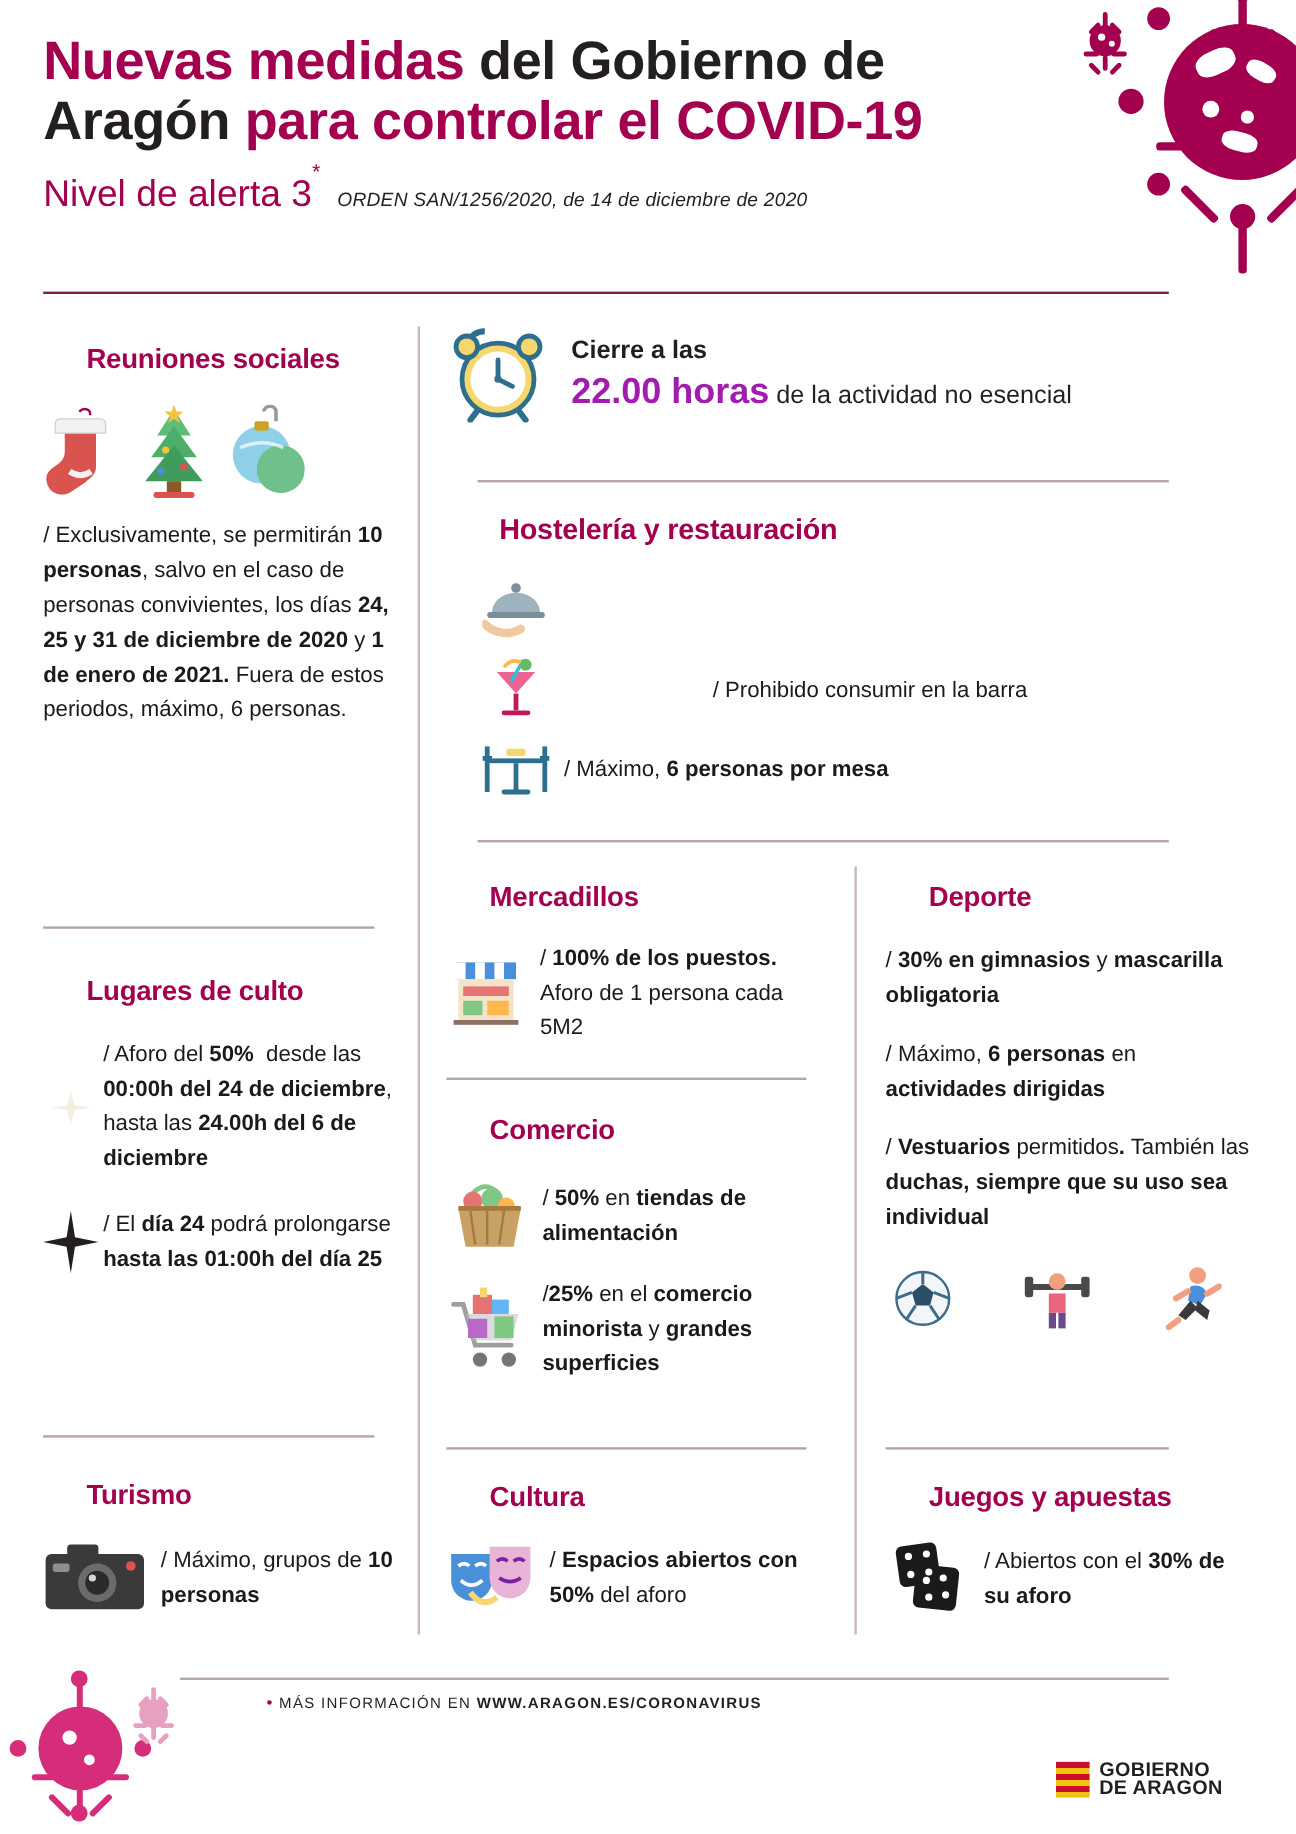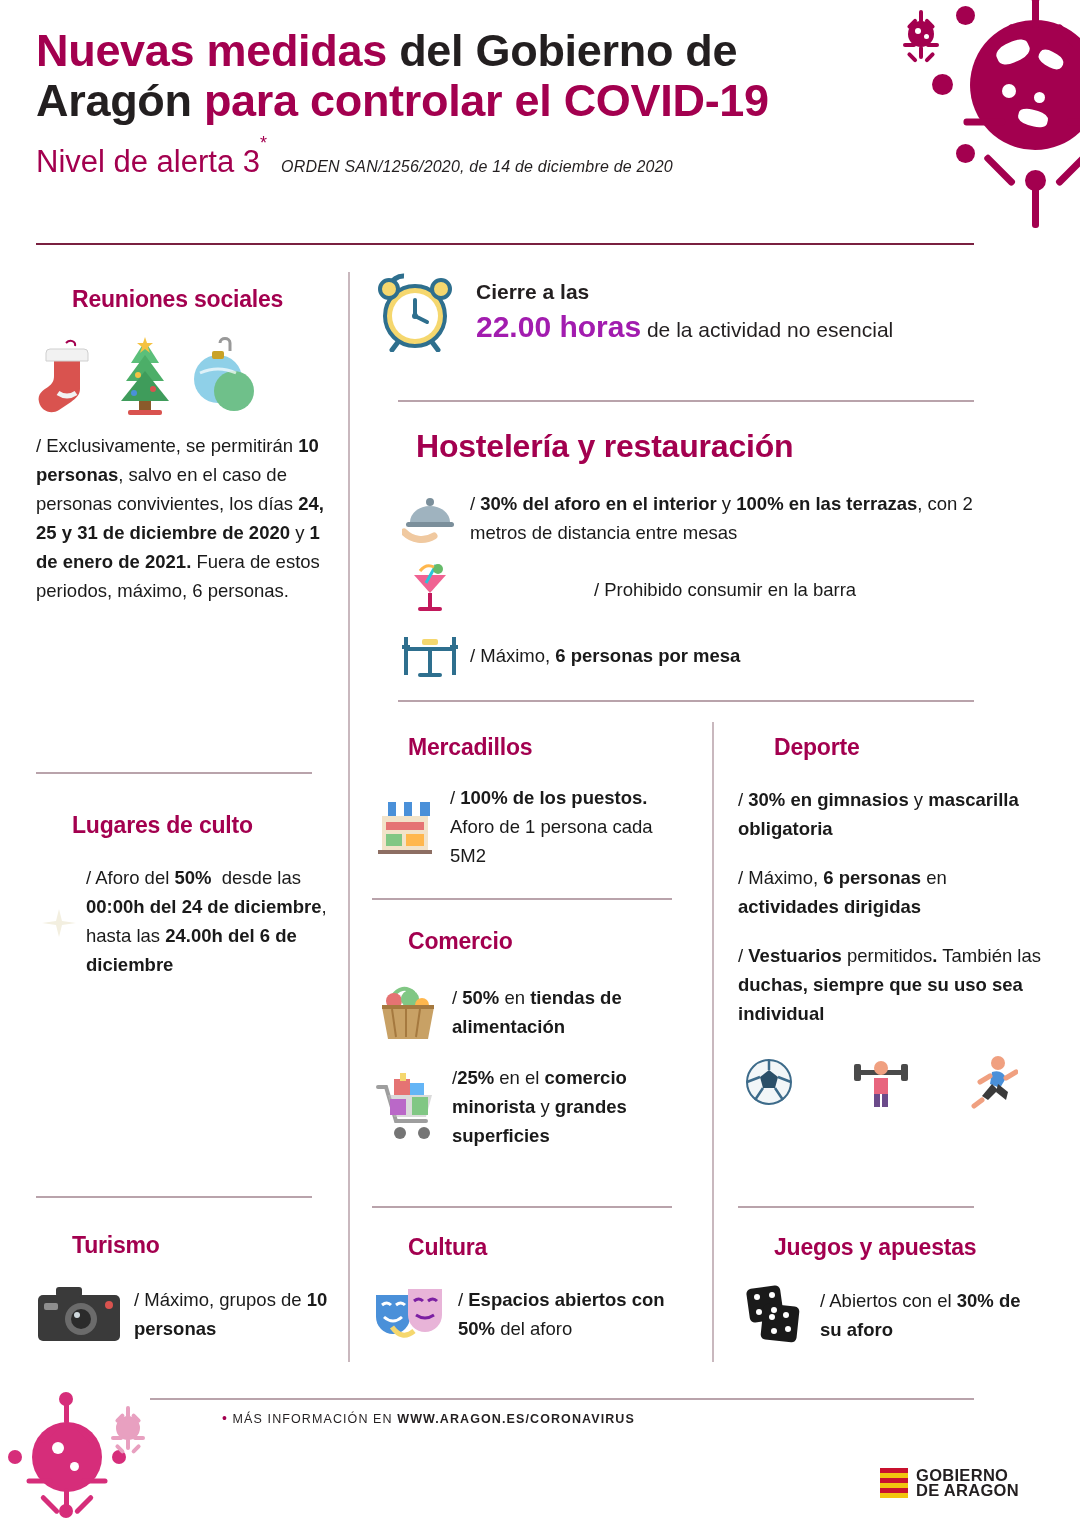--- a/index.html
+++ b/index.html
@@ -350,20 +350,28 @@
   <div class="blk" style="left:36px; top:812px; width:300px;">
     <div class="sect-title">Lugares de culto</div>
     <div style="display:flex; gap:4px; margin-top:24px;">
       <span class="icon-wrap" style="width:46px; padding-top:4px;">
         <svg width="46" height="40" viewBox="0 0 46 40">
           <path d="M23 6 L26 18 L40 20 L26 22 L23 34 L20 22 L6 20 L20 18 Z" fill="#f3efe0"></path>
         </svg>
       </span>
       <div class="body-text" style="width:248px;">/ Aforo del <b>50%</b>&nbsp; desde las <b>00:00h del 24 de diciembre</b>, hasta las <b>24.00h del 6 de diciembre</b></div>
     </div>
+    <div style="display:flex; gap:4px; margin-top:26px;">
+      <span class="icon-wrap" style="width:46px; padding-top:2px;">
+        <svg width="46" height="52" viewBox="0 0 46 52">
+          <path d="M23 0 L26.5 22 L46 26 L26.5 30 L23 52 L19.5 30 L0 26 L19.5 22 Z" fill="#231f20"></path>
+        </svg>
+      </span>
+      <div class="body-text" style="width:248px;">/ El <b>día 24</b> podrá prolongarse <b>hasta las 01:00h del día 25</b></div>
+    </div>
   </div>
 
   <div class="hline" style="left:36px; top:1196px; width:276px;"></div>
 
   <div class="blk" style="left:36px; top:1232px; width:300px;">
     <div class="sect-title">Turismo</div>
     <div style="display:flex; align-items:center; gap:12px; margin-top:24px;">
       <span class="icon-wrap">
         <svg width="86" height="62" viewBox="0 0 86 62">
           <rect x="2" y="12" width="82" height="46" rx="5" fill="#3a3a3a"></rect>
@@ -400,32 +408,31 @@
         <div style="margin-top:6px;">
           <span class="closing-text2">22.00 horas</span><span class="closing-text3"> de la actividad no esencial</span>
         </div>
       </div>
     </div>
   </div>
 
   <div class="hline" style="left:398px; top:400px; width:576px;"></div>
 
   <div class="blk" style="left:380px; top:428px; width:600px;">
-    <div class="sect-title" style="font-size:32px;">Hostelería y restauración</div>
+    <div class="sect-title" style="font-size:24px;">Hostelería y restauración</div>
 
     <div style="display:flex; gap:12px; margin-top:24px; padding-left:22px;">
       <span class="icon-wrap" style="width:56px;">
         <svg width="56" height="52" viewBox="0 0 56 52">
           <path d="M8 30 a20 16 0 0 1 40 0 z" fill="#9fb3bf"></path>
           <rect x="4" y="30" width="48" height="5" rx="2.5" fill="#7b8f9b"></rect>
           <circle cx="28" cy="10" r="4" fill="#7b8f9b"></circle>
           <path d="M2 40 c8 8 20 10 30 4" stroke="#f0c9a0" stroke-width="7" fill="none" stroke-linecap="round"></path>
         </svg>
       </span>
-      <div class="body-text" style="width:540px;">/ <b>30% del aforo en el interior</b> y <b>100% en las terrazas</b>, con 2 metros de distancia entre mesas</div>
     </div>
 
     <div style="display:flex; align-items:center; gap:12px; margin-top:14px; padding-left:22px;">
       <span class="icon-wrap" style="width:56px;">
         <svg width="56" height="56" viewBox="0 0 56 56">
           <path d="M12 14 h32 l-16 18 z" fill="#f06292"></path>
           <rect x="26" y="32" width="4" height="14" fill="#c2185b"></rect>
           <rect x="16" y="46" width="24" height="4" rx="2" fill="#c2185b"></rect>
           <line x1="34" y1="4" x2="24" y2="22" stroke="#26c6da" stroke-width="3"></line>
           <circle cx="36" cy="8" r="5" fill="#66bb6a"></circle>

